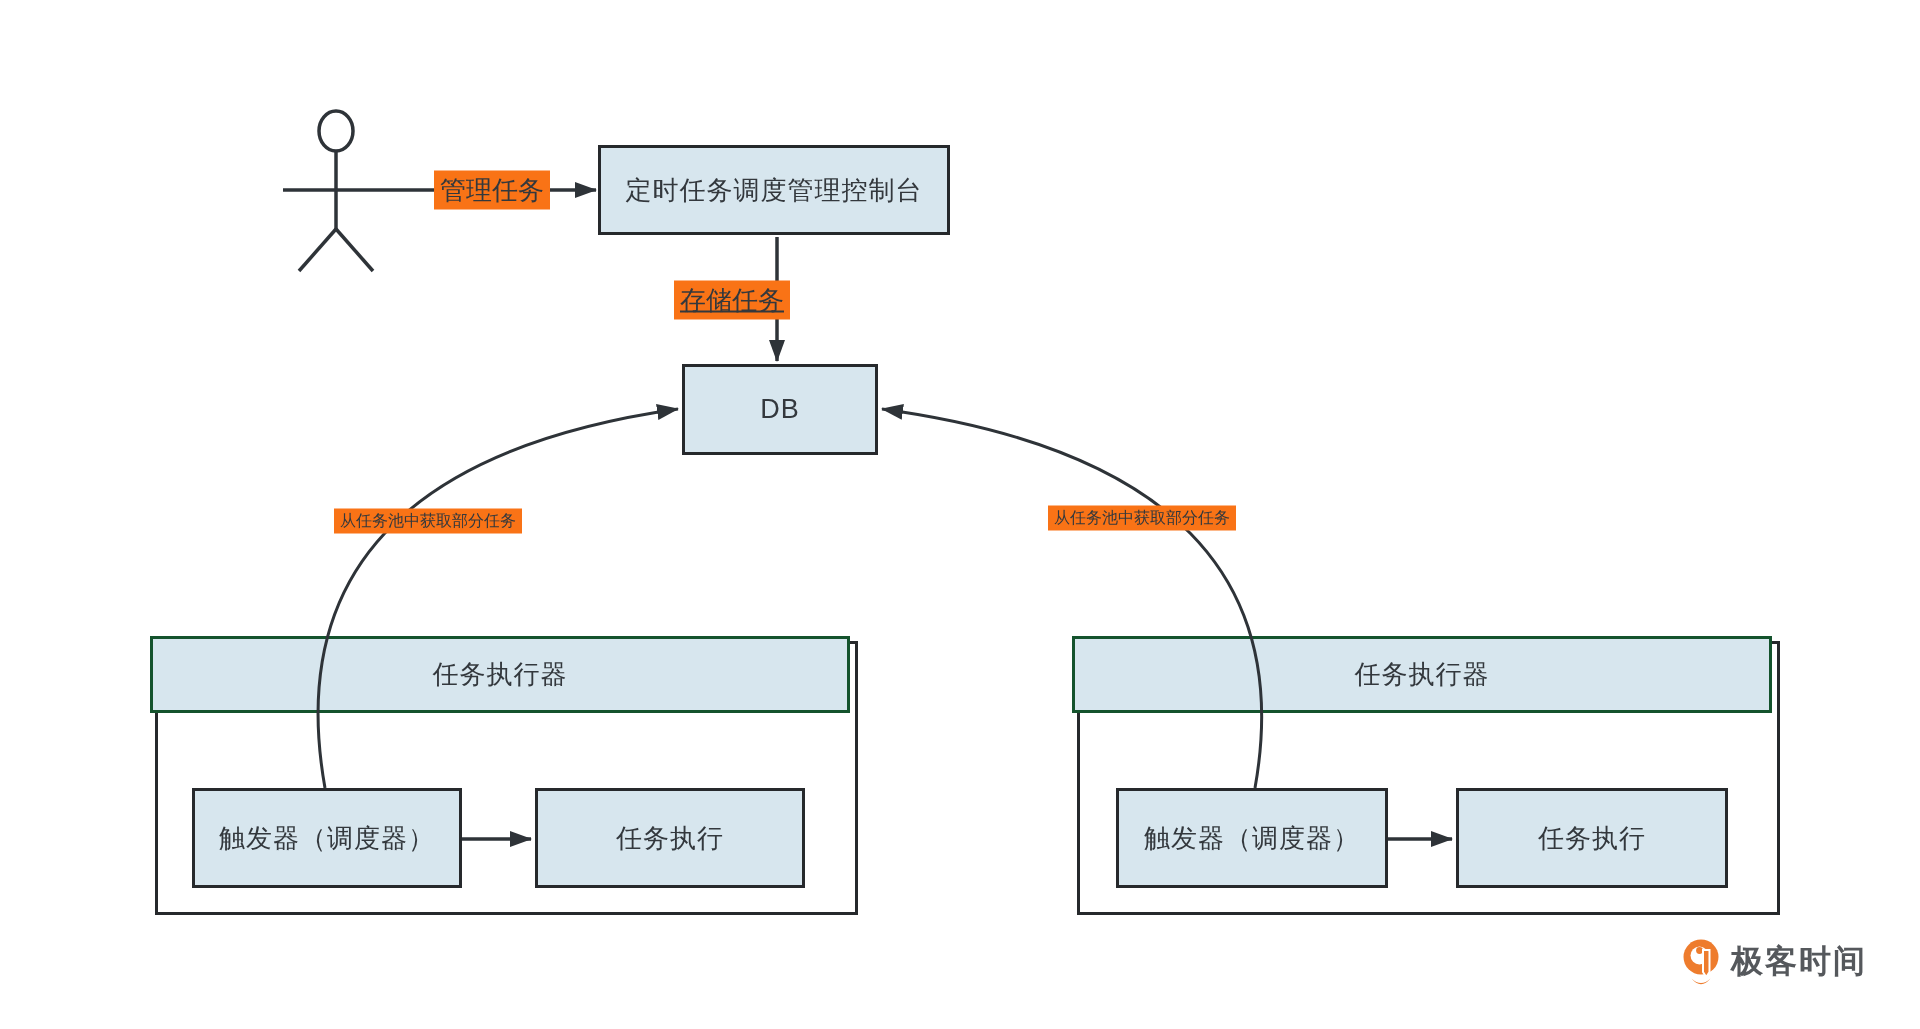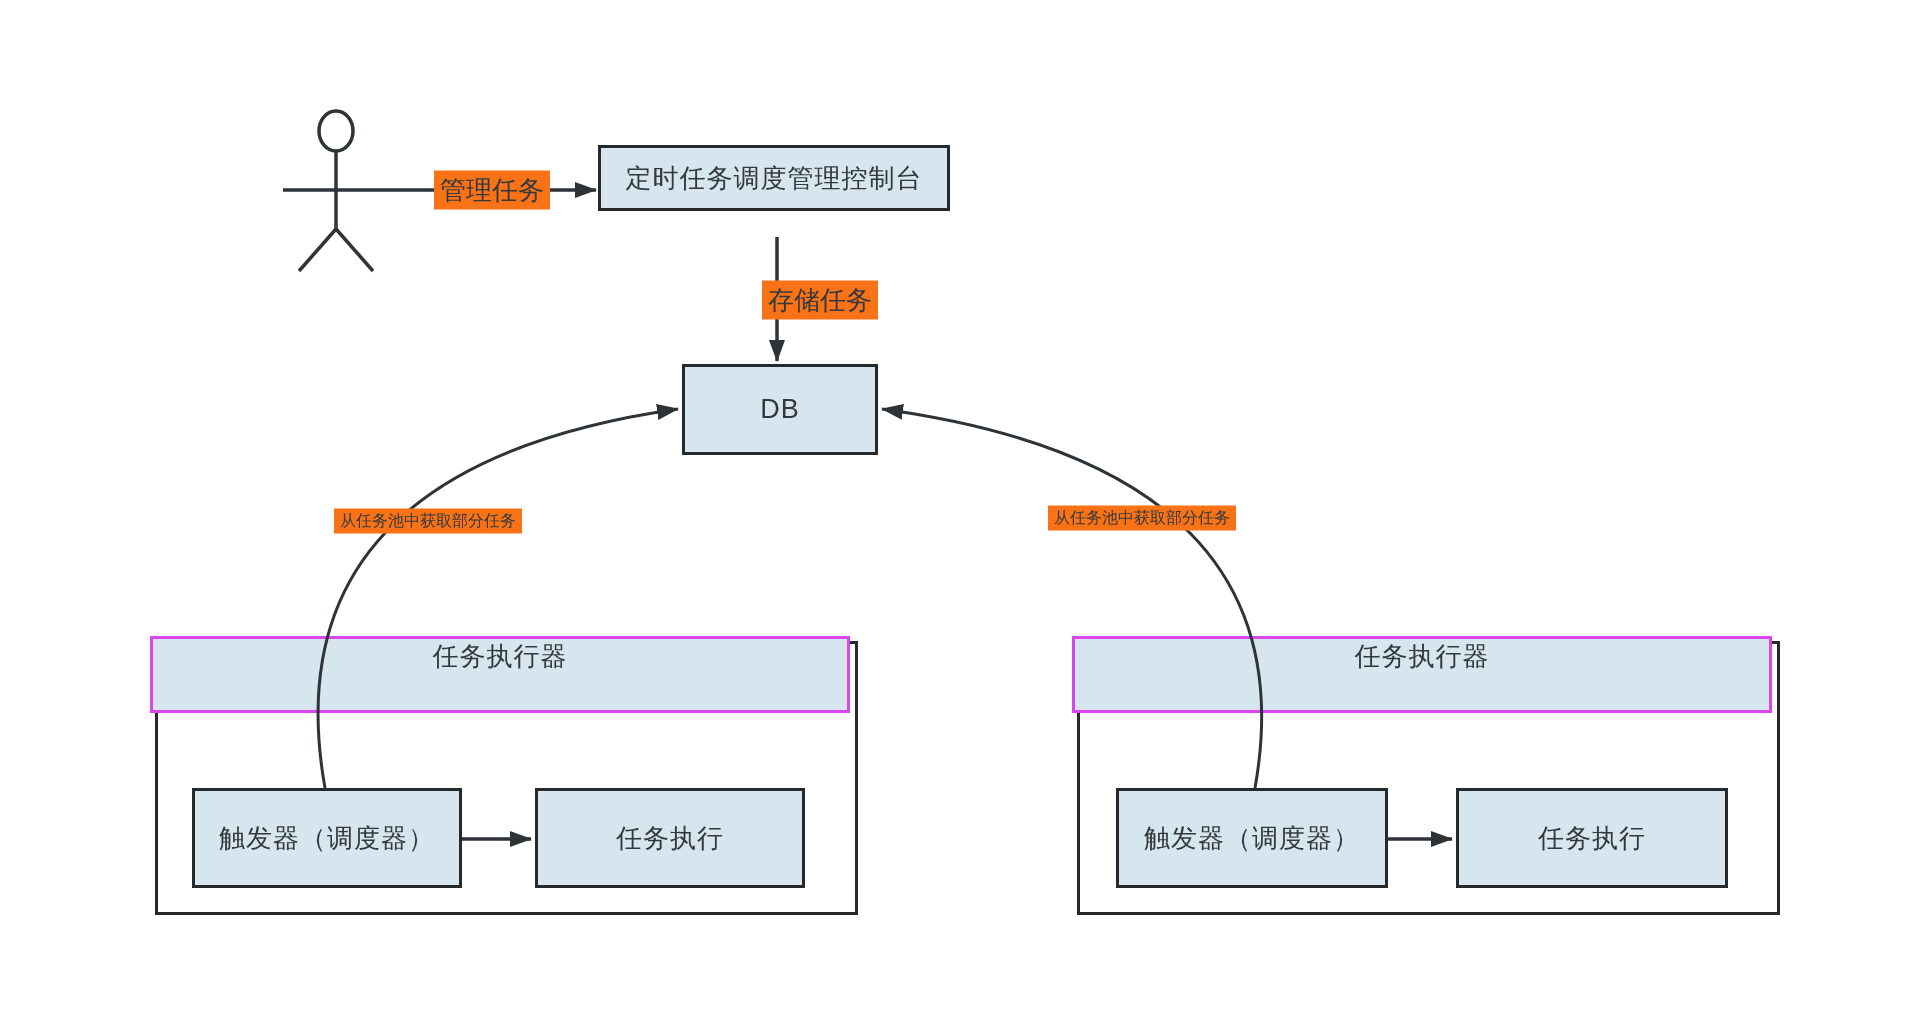--- a/index.html
+++ b/index.html
@@ -9,43 +9,43 @@
   }
   .node{
     position:absolute;background:#d7e6ee;border:3px solid #26292c;
     display:flex;align-items:center;justify-content:center;
     font-size:26px;color:#33383d;box-sizing:border-box;z-index:4;letter-spacing:1px;
   }
   .container-outer{
     position:absolute;background:#ffffff;border:3px solid #26292c;box-sizing:border-box;z-index:2;
   }
   .container-header{
-    position:absolute;background:#d7e6ee;border:3px solid #d946ef;box-sizing:border-box;z-index:3;
-    display:flex;justify-content:center;font-size:26px;letter-spacing:1px;
+    position:absolute;background:#d7e6ee;border:3px solid #14532d;box-sizing:border-box;z-index:3;
+    display:flex;align-items:center;justify-content:center;font-size:26px;letter-spacing:1px;
   }
   .edge-label{
     position:absolute;transform:translate(-50%,-50%);background:#f97316;
     padding:2px 6px;white-space:nowrap;z-index:6;color:#33383d;
   }
   .edge-label.big{font-size:26px;}
   .edge-label.small{font-size:16px;}
   #overlay-svg{position:absolute;left:0;top:0;z-index:5;pointer-events:none;}
   #logo{
     position:absolute;left:1680px;top:936px;display:flex;align-items:center;gap:9px;z-index:6;
   }
   #logo .logo-text{
     font-size:32px;font-weight:600;color:#55585c;letter-spacing:2px;
   }
 </style>
 </head>
 <body>
 
 <div id="stage">
 
-  <div class="node" style="left:598px;top:145px;width:352px;height:66px;">
+  <div class="node" style="left:598px;top:145px;width:352px;height:90px;">
     <span>定时任务调度管理控制台</span>
   </div>
 
   <div class="node" style="left:682px;top:364px;width:196px;height:91px;font-size:27px;">
     <span>DB</span>
   </div>
 
   <div class="container-outer" style="left:155px;top:641px;width:703px;height:274px;"></div>
   <div class="container-header" style="left:150px;top:636px;width:700px;height:77px;">
     <span>任务执行器</span>
@@ -89,18 +89,28 @@
 
     <path d="M325,788 Q268,468 678,409" stroke="#2e3338" stroke-width="3" fill="none" marker-end="url(#arrow)"></path>
 
     <path d="M1255,788 Q1312,468 882,409" stroke="#2e3338" stroke-width="3" fill="none" marker-end="url(#arrow)"></path>
 
     <path d="M462,839 H531" stroke="#2e3338" stroke-width="3.5" fill="none" marker-end="url(#arrow)"></path>
     <path d="M1388,839 H1452" stroke="#2e3338" stroke-width="3.5" fill="none" marker-end="url(#arrow)"></path>
   </svg>
 
   <div class="edge-label big" style="left:492px;top:190px;">管理任务</div>
-  <div class="edge-label big" style="left:820px;top:300px;">存储任务</div>
+  <div class="edge-label big" style="left:732px;top:300px;text-decoration:underline;">存储任务</div>
   <div class="edge-label small" style="left:428px;top:521px;">从任务池中获取部分任务</div>
   <div class="edge-label small" style="left:1142px;top:518px;">从任务池中获取部分任务</div>
 
+  <div id="logo">
+    <svg width="42" height="52" viewBox="0 0 42 52">
+      <circle cx="21" cy="21" r="17.5" fill="#ee7c2d"></circle>
+      <circle cx="19.5" cy="19.5" r="9" fill="#ffffff"></circle>
+      <circle cx="19.5" cy="14.5" r="3.4" fill="#ee7c2d"></circle>
+      <path d="M23,14 h6.5 v22 l-3.25,5 l-3.25,-5 Z" fill="#ee7c2d" stroke="#ffffff" stroke-width="2"></path>
+      <path d="M11.5,42.5 Q21,51.5 30.5,42.5 Q26,48 21,48.2 Q16,48 11.5,42.5 Z" fill="#ee7c2d"></path>
+    </svg>
+    <span class="logo-text">极客时间</span>
+  </div>
 
 </div>
 
 </body></html>

